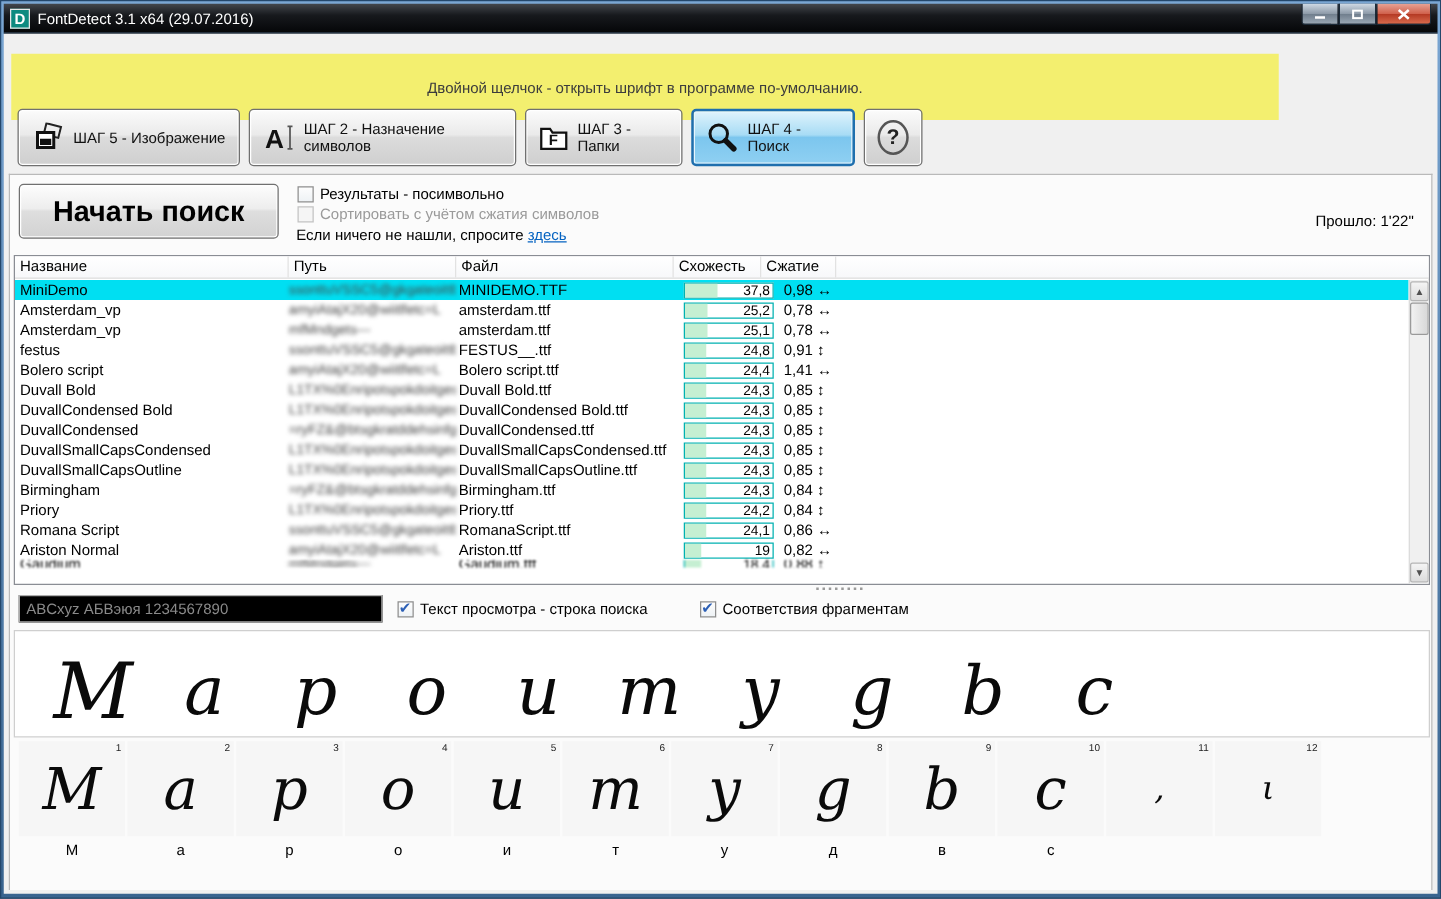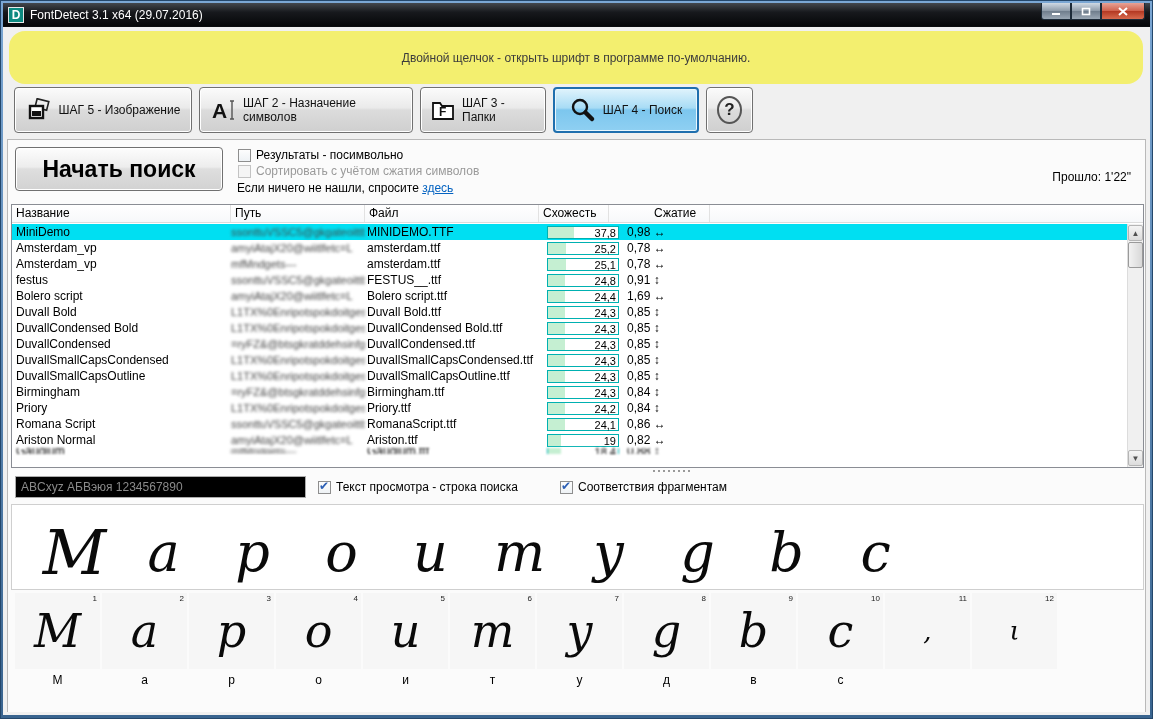--- a/index.html
+++ b/index.html
@@ -10,22 +10,22 @@
             display:flex;align-items:center;color:#fff;font-size:12px;position:relative;
             border-bottom:1px solid #0a0c0f;}
   .app-icon{width:16px;height:16px;background:#0d8a80;color:#fff;font-weight:bold;font-size:12px;
             display:flex;align-items:center;justify-content:center;margin:0 6px 0 5px;border:1px solid #e8e8e8;}
   .win-btns{position:absolute;top:0;right:5px;display:flex;}
   .win-btn{width:30px;height:17px;border:1px solid #1c2a38;border-top:none;display:flex;align-items:center;
            justify-content:center;background:linear-gradient(#cfd9e4,#8d9aa8 50%,#6f7d8c 51%,#9aa7b4);}
   .win-btn.min{border-radius:0 0 0 3px;}
   .win-btn.close{width:44px;border-radius:0 0 3px 0;background:linear-gradient(#e8a295,#d0614c 50%,#b33822 51%,#d86a4d);}
   .client{position:relative;height:688px;background:#f0f0f0;overflow:hidden;}
-  .banner{position:absolute;left:6px;top:4px;width:1134px;height:53px;background:#f3ef6f;
-          display:flex;align-items:center;justify-content:center;font-size:12px;color:#3c3c3c;border-radius:16px;}
+  .banner{position:absolute;left:6px;top:16px;width:1014px;height:53px;background:#f3ef6f;
+          display:flex;align-items:center;justify-content:center;font-size:12px;color:#3c3c3c;}
   
   .steps{position:absolute;left:11px;top:60px;height:48px;display:flex;}
   .step-btn{height:46px;margin-right:7px;border:1px solid #707070;border-radius:4px;
             background:linear-gradient(#fbfbfb,#eaeaea 45%,#dcdcdc 50%,#cfcfcf);
             display:flex;align-items:center;justify-content:center;font-size:12px;color:#111;
             box-shadow:inset 0 0 0 1px #fff;padding:0 10px;cursor:default;}
   .step-btn.active{border:2px solid #1f6fae;background:linear-gradient(#dff3fc,#a8dcf5 45%,#7cc6ee 50%,#8fd0f2);
             box-shadow:inset 0 0 0 1px #e8f6fd;}
   .step-icon{display:flex;align-items:center;justify-content:center;width:26px;height:26px;margin-right:7px;}
   .help-btn{width:47px;}
@@ -142,21 +142,21 @@
         </div>
         <div class="step-btn" style="width: 126px;">
           <span class="step-icon">
             <svg width="24" height="22" viewBox="0 0 24 22">
               <path d="M2 4 h7 l2 3 h11 v13 H2 Z" fill="#fff" stroke="#111" stroke-width="1.8"></path>
               <text x="8" y="17" font-size="12" font-weight="bold" font-family="Liberation Serif,serif" fill="#111">F</text>
             </svg>
           </span>
           <span>ШАГ 3 - Папки</span>
         </div>
-        <div class="step-btn active" style="width: 146px;">
+        <div class="step-btn active" style="width: 131px;">
           <span class="step-icon">
             <svg width="26" height="26" viewBox="0 0 26 26">
               <circle cx="10" cy="10" r="7" fill="none" stroke="#111" stroke-width="2.4"></circle>
               <path d="M15.5 15.5 L22 22" stroke="#111" stroke-width="4.5" stroke-linecap="round"></path>
             </svg>
           </span>
           <span>ШАГ 4 - Поиск</span>
         </div>
         <div class="step-btn help-btn">
           <span class="help-glyph">?</span>
@@ -179,21 +179,21 @@
         <a href="#">здесь</a>
       </div>
       <div class="elapsed">Прошло: 1'22"</div>
 
       <div class="ftable">
         <div class="thead">
           <div class="th" style="width:219px;">Название</div>
           <div class="th" style="width:134px;">Путь</div>
           <div class="th" style="width:174px;">Файл</div>
           <div class="th" style="width:70px;">Схожесть</div>
-          <div class="th" style="width:60px;margin-left:41px;">Сжатие</div>
+          <div class="th" style="width:60px;">Сжатие</div>
           <div class="th" style="flex:1;border-right:none;"></div>
         </div>
         <div class="tbody">
             <div class="trow selected">
               <span class="c-name">MiniDemo</span>
               <span class="c-path">ssonttuVSSC5@gkgateoittbous--</span>
               <span class="c-file">MINIDEMO.TTF</span>
               <span class="c-sim">
                 <span class="simbar">
                   <span class="simfill" style="width: 37.8%;"></span>
@@ -241,21 +241,21 @@
             <div class="trow">
               <span class="c-name">Bolero script</span>
               <span class="c-path">amyiAtajX20@wiitlfetc=L</span>
               <span class="c-file">Bolero script.ttf</span>
               <span class="c-sim">
                 <span class="simbar">
                   <span class="simfill" style="width: 24.4%;"></span>
                   <span class="simtext">24,4</span>
                 </span>
               </span>
-              <span class="c-comp">1,69 ↔</span>
+              <span class="c-comp">1,41 ↔</span>
             </div>
             <div class="trow">
               <span class="c-name">Duvall Bold</span>
               <span class="c-path">L1TX%0Enripotspokdoitgesi</span>
               <span class="c-file">Duvall Bold.ttf</span>
               <span class="c-sim">
                 <span class="simbar">
                   <span class="simfill" style="width: 24.3%;"></span>
                   <span class="simtext">24,3</span>
                 </span>

